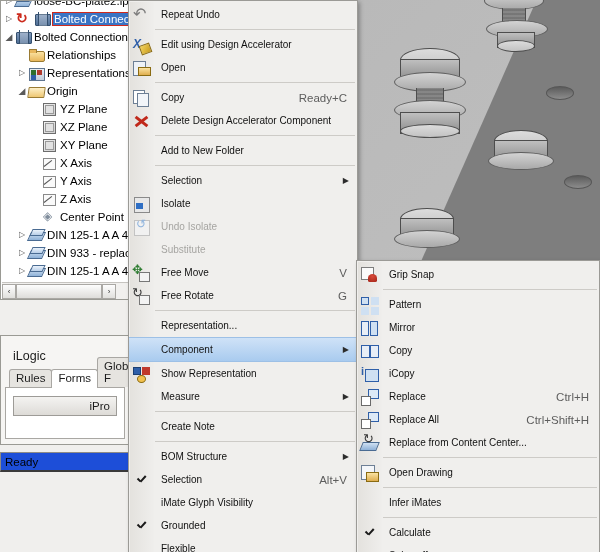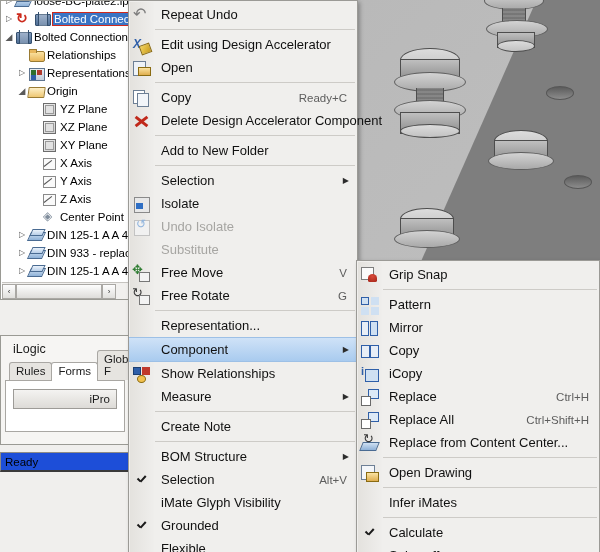--- a/index.html
+++ b/index.html
@@ -87,42 +87,42 @@
   .hscroll{position:absolute;left:1px;top:281px;width:128px;height:17px;background:#f1f0ee;
       border-top:1px solid #c6c4c0;display:flex;align-items:center;}
   .hs-btn{width:14px;height:15px;background:linear-gradient(180deg,#fdfdfd,#e1e0dd);
       border:1px solid #aaa8a4;font-size:8px;line-height:13px;text-align:center;color:#333;box-sizing:border-box;}
   .hs-thumb{height:15px;background:linear-gradient(180deg,#fdfdfd,#dedddA);
       border:1px solid #aaa8a4;box-sizing:border-box;}
 
   
   #ilogic{position:absolute;left:0;top:335px;width:130px;height:110px;background:#f6f5f3;
       border:1px solid #9a9a94;box-sizing:border-box;}
-  #ilogic .il-title{padding:6px 0 4px 12px;font-size:12.5px;color:#1b1b1b;}
+  #ilogic .il-title{padding:6px 0 4px 12px;font-size:12.5px;color:#1b1b1b;margin-top:7px;}
   .il-tabs{display:flex;align-items:flex-end;height:20px;padding-left:8px;}
   .il-tab{padding:2px 6px 3px 6px;font-size:11.5px;background:#e6e4e0;
       border:1px solid #a9a7a3;border-bottom:none;border-radius:3px 3px 0 0;margin-right:-1px;color:#1c1c1c;}
   .il-tab.active{background:#fff;position:relative;top:1px;padding-bottom:4px;}
   .il-body{margin:0 4px;height:52px;background:#fff;border:1px solid #a9a7a3;box-sizing:border-box;padding-top:8px;}
   .il-btn{margin:0 auto;width:104px;height:20px;background:linear-gradient(180deg,#f4f3f1,#dddbd7);
       border:1px solid #9d9b97;box-sizing:border-box;text-align:right;padding-right:6px;
       font-size:11.5px;line-height:18px;color:#1c1c1c;}
 
   #statusbar{position:absolute;left:0;top:452px;width:130px;height:20px;background:#1d4ed8;
       border:1px solid #8d8b87;border-bottom:2px solid #3a3a3a;box-sizing:border-box;
       font-size:11.5px;padding:3px 0 0 4px;}
 
   
   .menu{position:absolute;background:#f0efed;border:1px solid #9b9a96;
         box-shadow:2px 2px 4px rgba(0,0,0,.28);box-sizing:border-box;}
   .menu .gutter{position:absolute;left:1px;top:1px;bottom:1px;width:24px;
         background:linear-gradient(90deg,#e4e2de,#efeeec);}
   .mi{position:relative;height:23px;display:flex;align-items:center;white-space:nowrap;}
   .mi .mico{width:24px;flex:0 0 24px;height:22px;position:relative;}
-  .mi .mtxt{flex:1 1 auto;padding-left:8px;font-size:13px;color:#111;}
+  .mi .mtxt{flex:1 1 auto;padding-left:8px;font-size:10px;color:#111;}
   .mi .mkey{padding-right:10px;font-size:11.5px;color:#5d5d5d;}
   .mi .msub{padding-right:8px;font-size:8px;color:#2c2c2c;}
   .mi.disabled .mtxt{color:#a6a5a2;}
   .mi.hi{background:linear-gradient(180deg,#cfe2f7,#a9cbef);border-top:1px solid #9dc0e6;border-bottom:1px solid #9dc0e6;}
   .msep{height:1px;margin:3px 2px 3px 26px;background:#cdcbc7;}
   .chk{position:absolute;left:7px;top:5px;width:11px;height:11px;}
   .chk::before{content:"";position:absolute;left:1px;top:5px;width:4px;height:1.8px;background:#1a1a1a;transform:rotate(45deg);}
   .chk::after{content:"";position:absolute;left:3px;top:4px;width:8px;height:1.8px;background:#1a1a1a;transform:rotate(-48deg);}
 
   #menu1{left:128px;top:0;width:230px;padding:2px 0;}
@@ -450,21 +450,21 @@
     </div>
     <div class="mi hi">
       <span class="mico"></span>
       <span class="mtxt">Component</span>
       <span class="msub">▶</span>
     </div>
     <div class="mi">
       <span class="mico">
         <span class="g g-rel"></span>
       </span>
-      <span class="mtxt">Show Relationships</span>
+      <span class="mtxt">Show Representation</span>
     </div>
     <div class="mi">
       <span class="mico"></span>
       <span class="mtxt">Measure</span>
       <span class="msub">▶</span>
     </div>
     <div class="msep"></div>
     <div class="mi">
       <span class="mico"></span>
       <span class="mtxt">Create Note</span>

